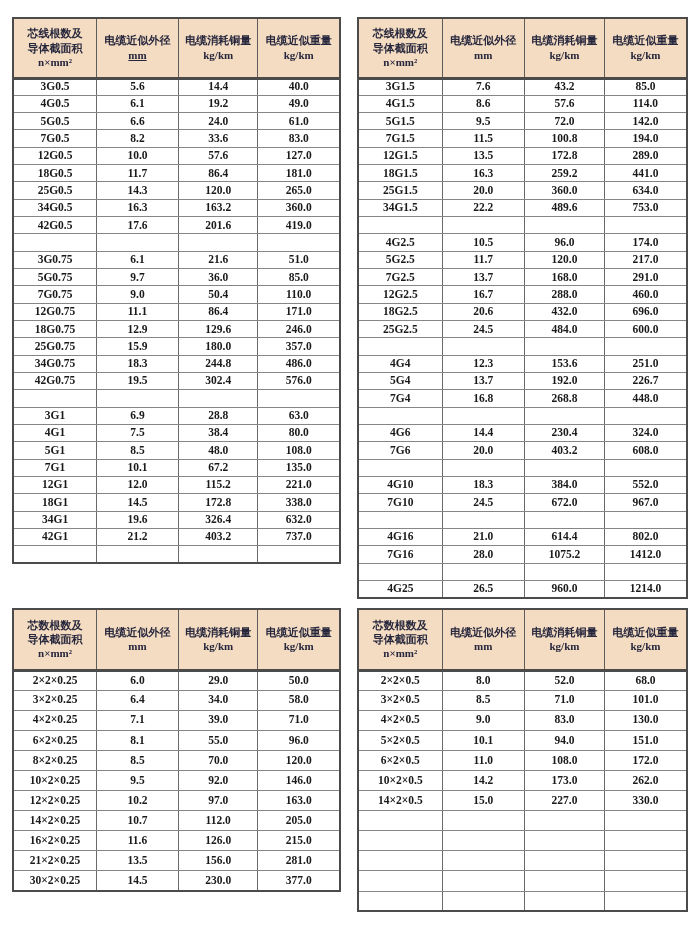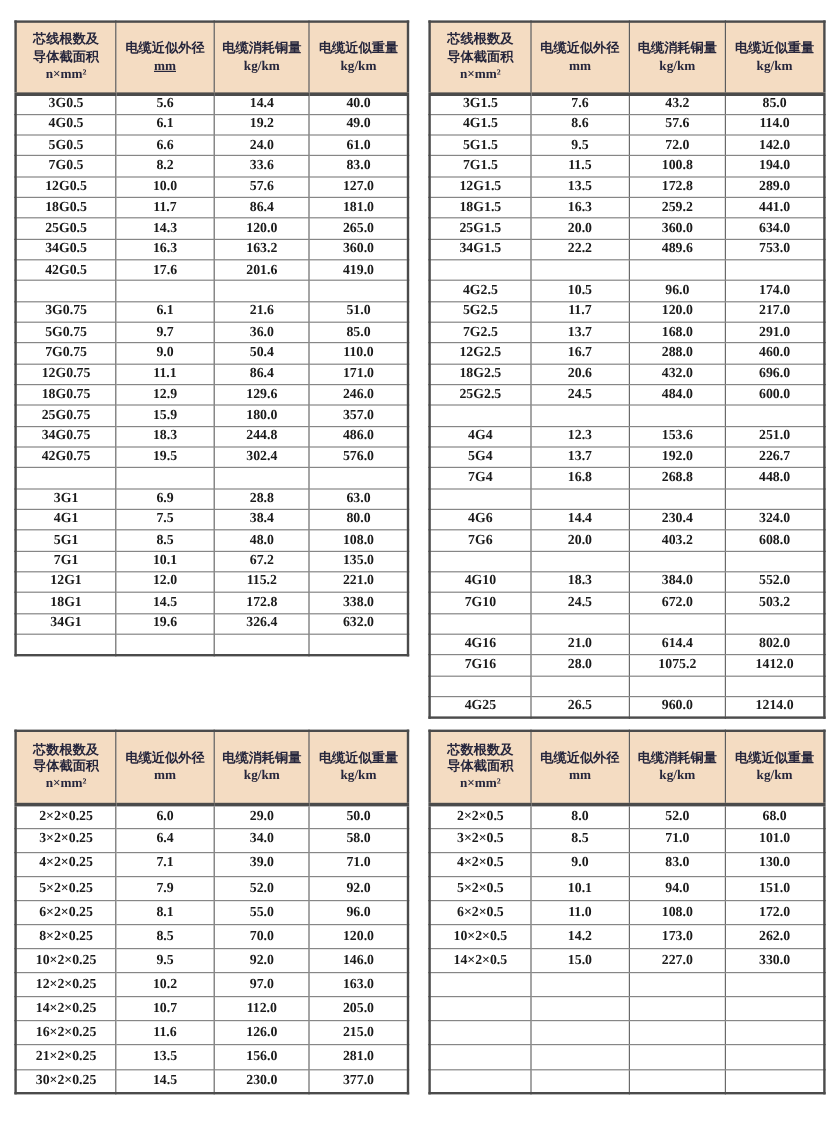--- a/index.html
+++ b/index.html
@@ -217,20 +217,26 @@
           <td>172.8</td>
           <td>338.0</td>
         </tr>
         <tr>
           <td>34G1</td>
           <td>19.6</td>
           <td>326.4</td>
           <td>632.0</td>
         </tr>
         <tr>
+          <td>42G1</td>
+          <td>21.2</td>
+          <td>403.2</td>
+          <td>737.0</td>
+        </tr>
+        <tr>
           <td></td>
           <td></td>
           <td></td>
           <td></td>
         </tr>
       </tbody>
     </table>
   <table id="t1" class="spec-table t-top">
       <thead>
         <tr>
@@ -395,21 +401,21 @@
         <tr>
           <td>4G10</td>
           <td>18.3</td>
           <td>384.0</td>
           <td>552.0</td>
         </tr>
         <tr>
           <td>7G10</td>
           <td>24.5</td>
           <td>672.0</td>
-          <td>503.2</td>
+          <td>967.0</td>
         </tr>
         <tr>
           <td></td>
           <td></td>
           <td></td>
           <td></td>
         </tr>
         <tr>
           <td>4G16</td>
           <td>21.0</td>
@@ -469,26 +475,20 @@
           <td>3×2×0.25</td>
           <td>6.4</td>
           <td>34.0</td>
           <td>58.0</td>
         </tr>
         <tr>
           <td>4×2×0.25</td>
           <td>7.1</td>
           <td>39.0</td>
           <td>71.0</td>
-        </tr>
-        <tr>
-          <td>5×2×0.25</td>
-          <td>7.9</td>
-          <td>52.0</td>
-          <td>92.0</td>
         </tr>
         <tr>
           <td>6×2×0.25</td>
           <td>8.1</td>
           <td>55.0</td>
           <td>96.0</td>
         </tr>
         <tr>
           <td>8×2×0.25</td>
           <td>8.5</td>

